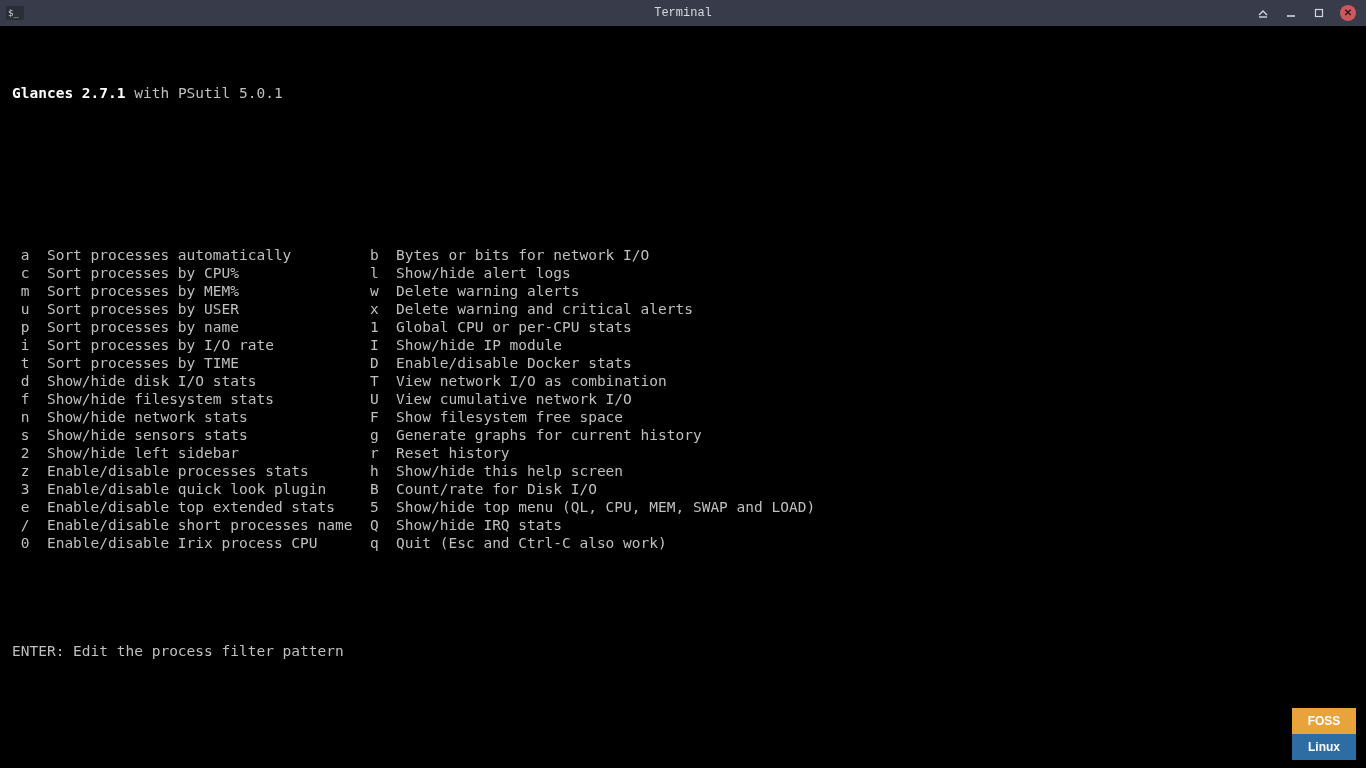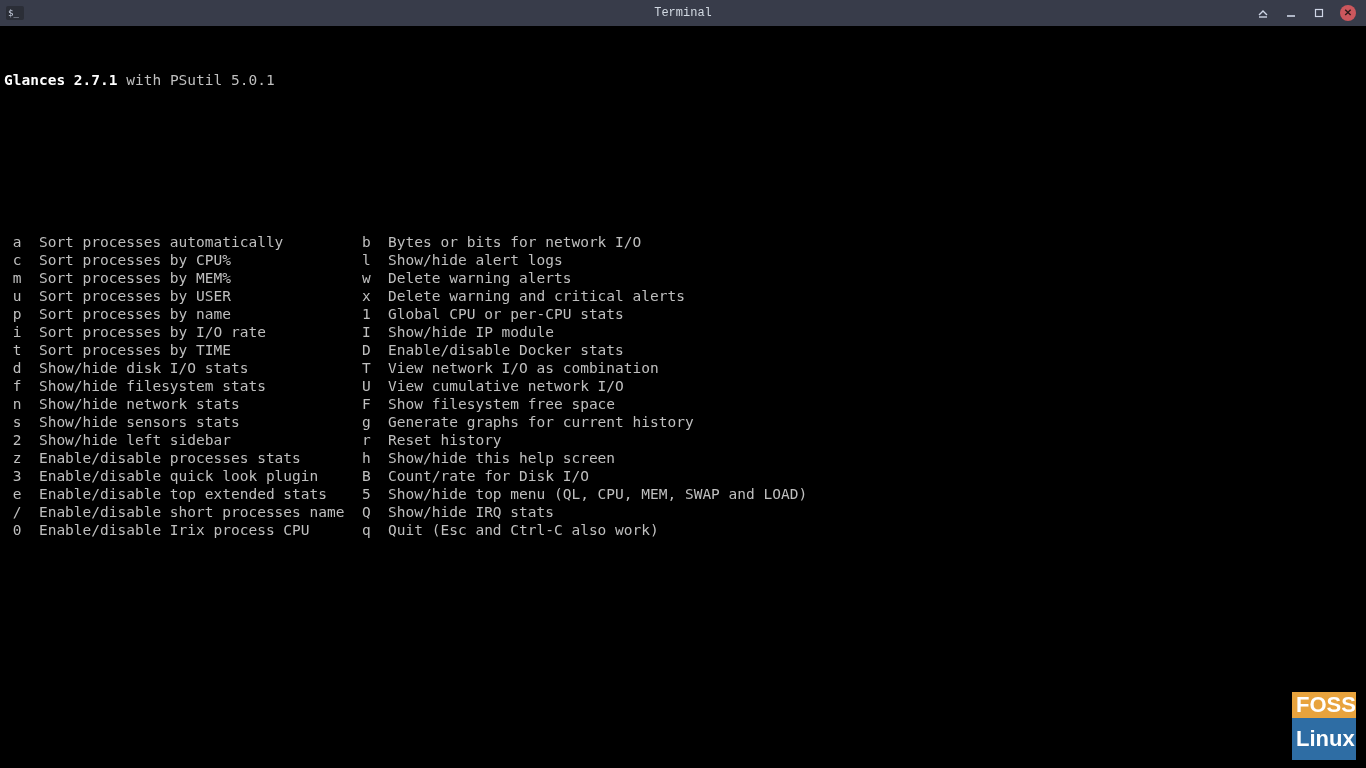--- a/index.html
+++ b/index.html
@@ -67,41 +67,42 @@
     font-weight: bold;
     font-size: 10px;
     line-height: 16px;
     text-align: center;
   }
   .term {
     background: #000;
     color: #cccccc;
     font-size: 14.5px;
     line-height: 18px;
-    padding: 9px 4px 0 4px;
+    padding: 22px 4px 0 4px;
     white-space: pre;
     letter-spacing: 0;
+    margin-left: 8px;
   }
   .bold { font-weight: bold; color: #ffffff; }
   .dim  { color: #bfbfbf; }
   .row  { display: block; }
   .watermark {
     position: absolute;
     right: 10px;
     bottom: 8px;
     width: 64px;
     font-family: sans-serif;
     font-weight: bold;
-    text-align: left;
-    font-size: 22px;
+    text-align: center;
+    font-size: 12px;
     line-height: 22px;
     margin-top: 29px;
   }
   .watermark .top { background:#e8a33d; color:#fff; padding:2px 4px; }
-  .watermark .bot { background:#2e6da4; color:#fff; padding:10px 4px; }
+  .watermark .bot { background:#2e6da4; color:#fff; padding:2px 4px; }
 </style>
 </head>
 <body>
 
 <div class="titlebar">
   <div class="app-icon">$_</div>
   <div class="title">Terminal</div>
   <div class="controls">
     <div class="ctl">
       <svg width="10" height="10" viewBox="0 0 10 10">
@@ -122,18 +123,19 @@
     <div class="ctl close">✕</div>
   </div>
 </div>
 
 <div class="term">
   <span class="row"><span class="bold"><span>Glances</span> <span>2.7.1</span></span><span class="dim"> with PSutil 5.0.1</span></span>
   <span class="row">&nbsp;</span>
   <span class="row">&nbsp;</span>
   <div id="help-table"><span class="row dim"> a  Sort processes automatically         b  Bytes or bits for network I/O</span><span class="row dim"> c  Sort processes by CPU%               l  Show/hide alert logs</span><span class="row dim"> m  Sort processes by MEM%               w  Delete warning alerts</span><span class="row dim"> u  Sort processes by USER               x  Delete warning and critical alerts</span><span class="row dim"> p  Sort processes by name               1  Global CPU or per-CPU stats</span><span class="row dim"> i  Sort processes by I/O rate           I  Show/hide IP module</span><span class="row dim"> t  Sort processes by TIME               D  Enable/disable Docker stats</span><span class="row dim"> d  Show/hide disk I/O stats             T  View network I/O as combination</span><span class="row dim"> f  Show/hide filesystem stats           U  View cumulative network I/O</span><span class="row dim"> n  Show/hide network stats              F  Show filesystem free space</span><span class="row dim"> s  Show/hide sensors stats              g  Generate graphs for current history</span><span class="row dim"> 2  Show/hide left sidebar               r  Reset history</span><span class="row dim"> z  Enable/disable processes stats       h  Show/hide this help screen</span><span class="row dim"> 3  Enable/disable quick look plugin     B  Count/rate for Disk I/O</span><span class="row dim"> e  Enable/disable top extended stats    5  Show/hide top menu (QL, CPU, MEM, SWAP and LOAD)</span><span class="row dim"> /  Enable/disable short processes name  Q  Show/hide IRQ stats</span><span class="row dim"> 0  Enable/disable Irix process CPU      q  Quit (Esc and Ctrl-C also work)</span></div>
   <span class="row">&nbsp;</span>
+  <span class="row dim">ENTER: Edit the process filter pattern</span>
 </div>
 
 <div class="watermark">
   <div class="top">FOSS</div>
   <div class="bot">Linux</div>
 </div>
 
 </body></html>

